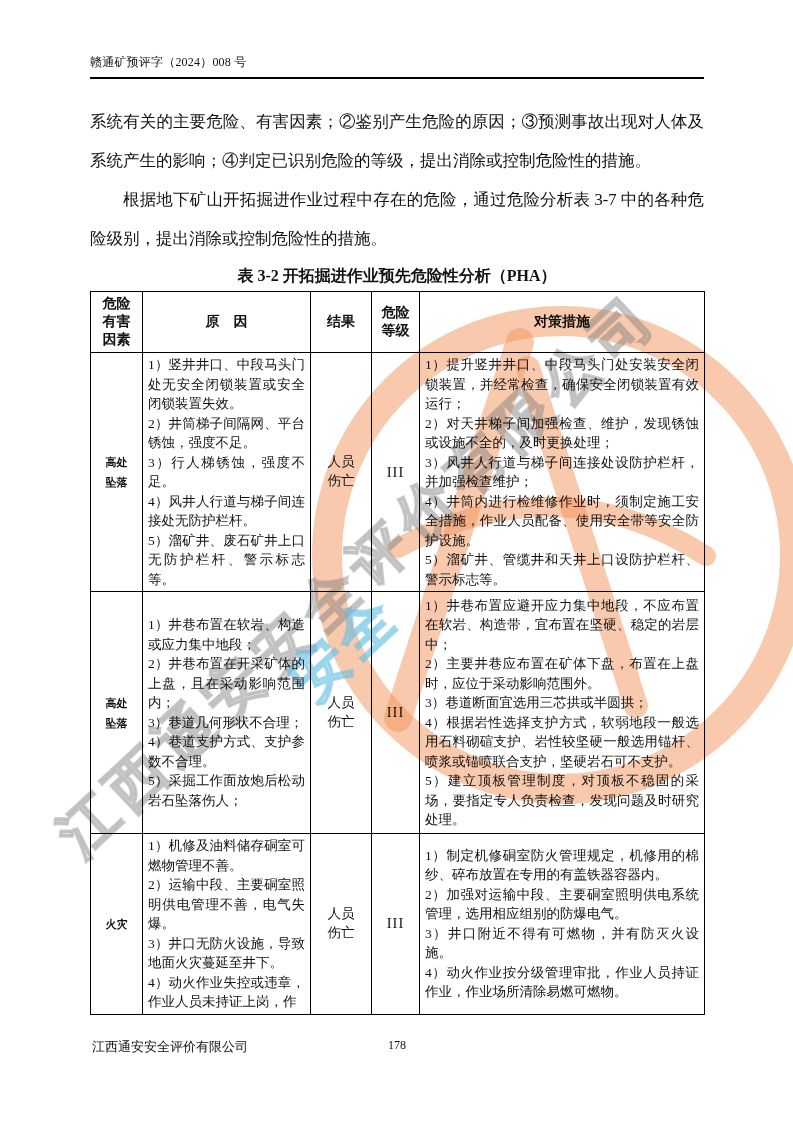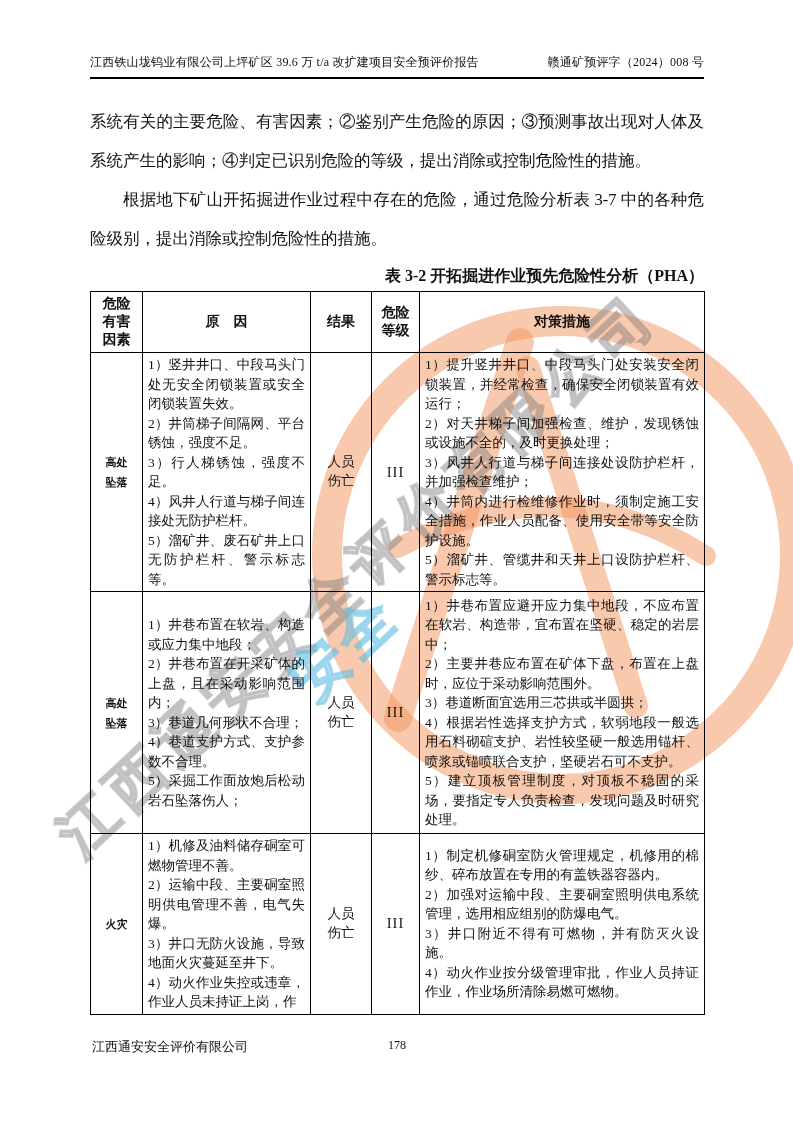--- a/index.html
+++ b/index.html
@@ -12,21 +12,21 @@
     position:absolute;top:54px;left:90px;width:614px;
     display:flex;justify-content:space-between;align-items:flex-end;
     font-size:12px;letter-spacing:0.2px;
     padding-bottom:6px;border-bottom:2px solid #000;
   }
   .page-header .hl{white-space:nowrap;}
   .content{position:absolute;top:102px;left:90px;width:614px;z-index:1;}
   .para{font-size:16.5px;line-height:39px;text-align:justify;margin:0;}
   .para.indent{text-indent:2em;}
   .tbl-title{
-    margin:6px 0 3px 0;text-align:right;font-weight:bold;font-size:16px;line-height:24px;
+    margin:6px 0 3px 0;text-align:center;font-weight:bold;font-size:16px;line-height:24px;
   }
   
   table.pha{width:614px;border-collapse:collapse;table-layout:fixed;background:transparent;padding-left:37px;}
   table.pha col.c1{width:52px;}
   table.pha col.c2{width:168px;}
   table.pha col.c3{width:61px;}
   table.pha col.c4{width:48px;}
   table.pha col.c5{width:285px;}
   table.pha th,table.pha td{border:1px solid #000;box-sizing:border-box;overflow:hidden;}
   table.pha th{
@@ -71,21 +71,20 @@
   .wm-red{
     position:absolute;left:188px;top:700px;
     font-size:86px;font-weight:bold;letter-spacing:18px;white-space:nowrap;
     color:rgba(235,75,58,0.20);-webkit-text-stroke:3px rgba(222,55,42,0.55);
   }
 </style>
 </head>
 <body>
 
 <div class="page-header">
-  <span class="hl">江西铁山垅钨业有限公司上坪矿区 39.6 万 t/a 改扩建项目安全预评价报告</span>
   <span class="hl">赣通矿预评字（2024）008 号</span>
 </div>
 
 <div class="content">
   <p class="para">系统有关的主要危险、有害因素；②鉴别产生危险的原因；③预测事故出现对人体及系统产生的影响；④判定已识别危险的等级，提出消除或控制危险性的措施。</p>
   <p class="para indent">根据地下矿山开拓掘进作业过程中存在的危险，通过危险分析表 3-7 中的各种危险级别，提出消除或控制危险性的措施。</p>
 
   <div class="tbl-title">表 3-2 开拓掘进作业预先危险性分析（PHA）</div>
 
   <table class="pha">

